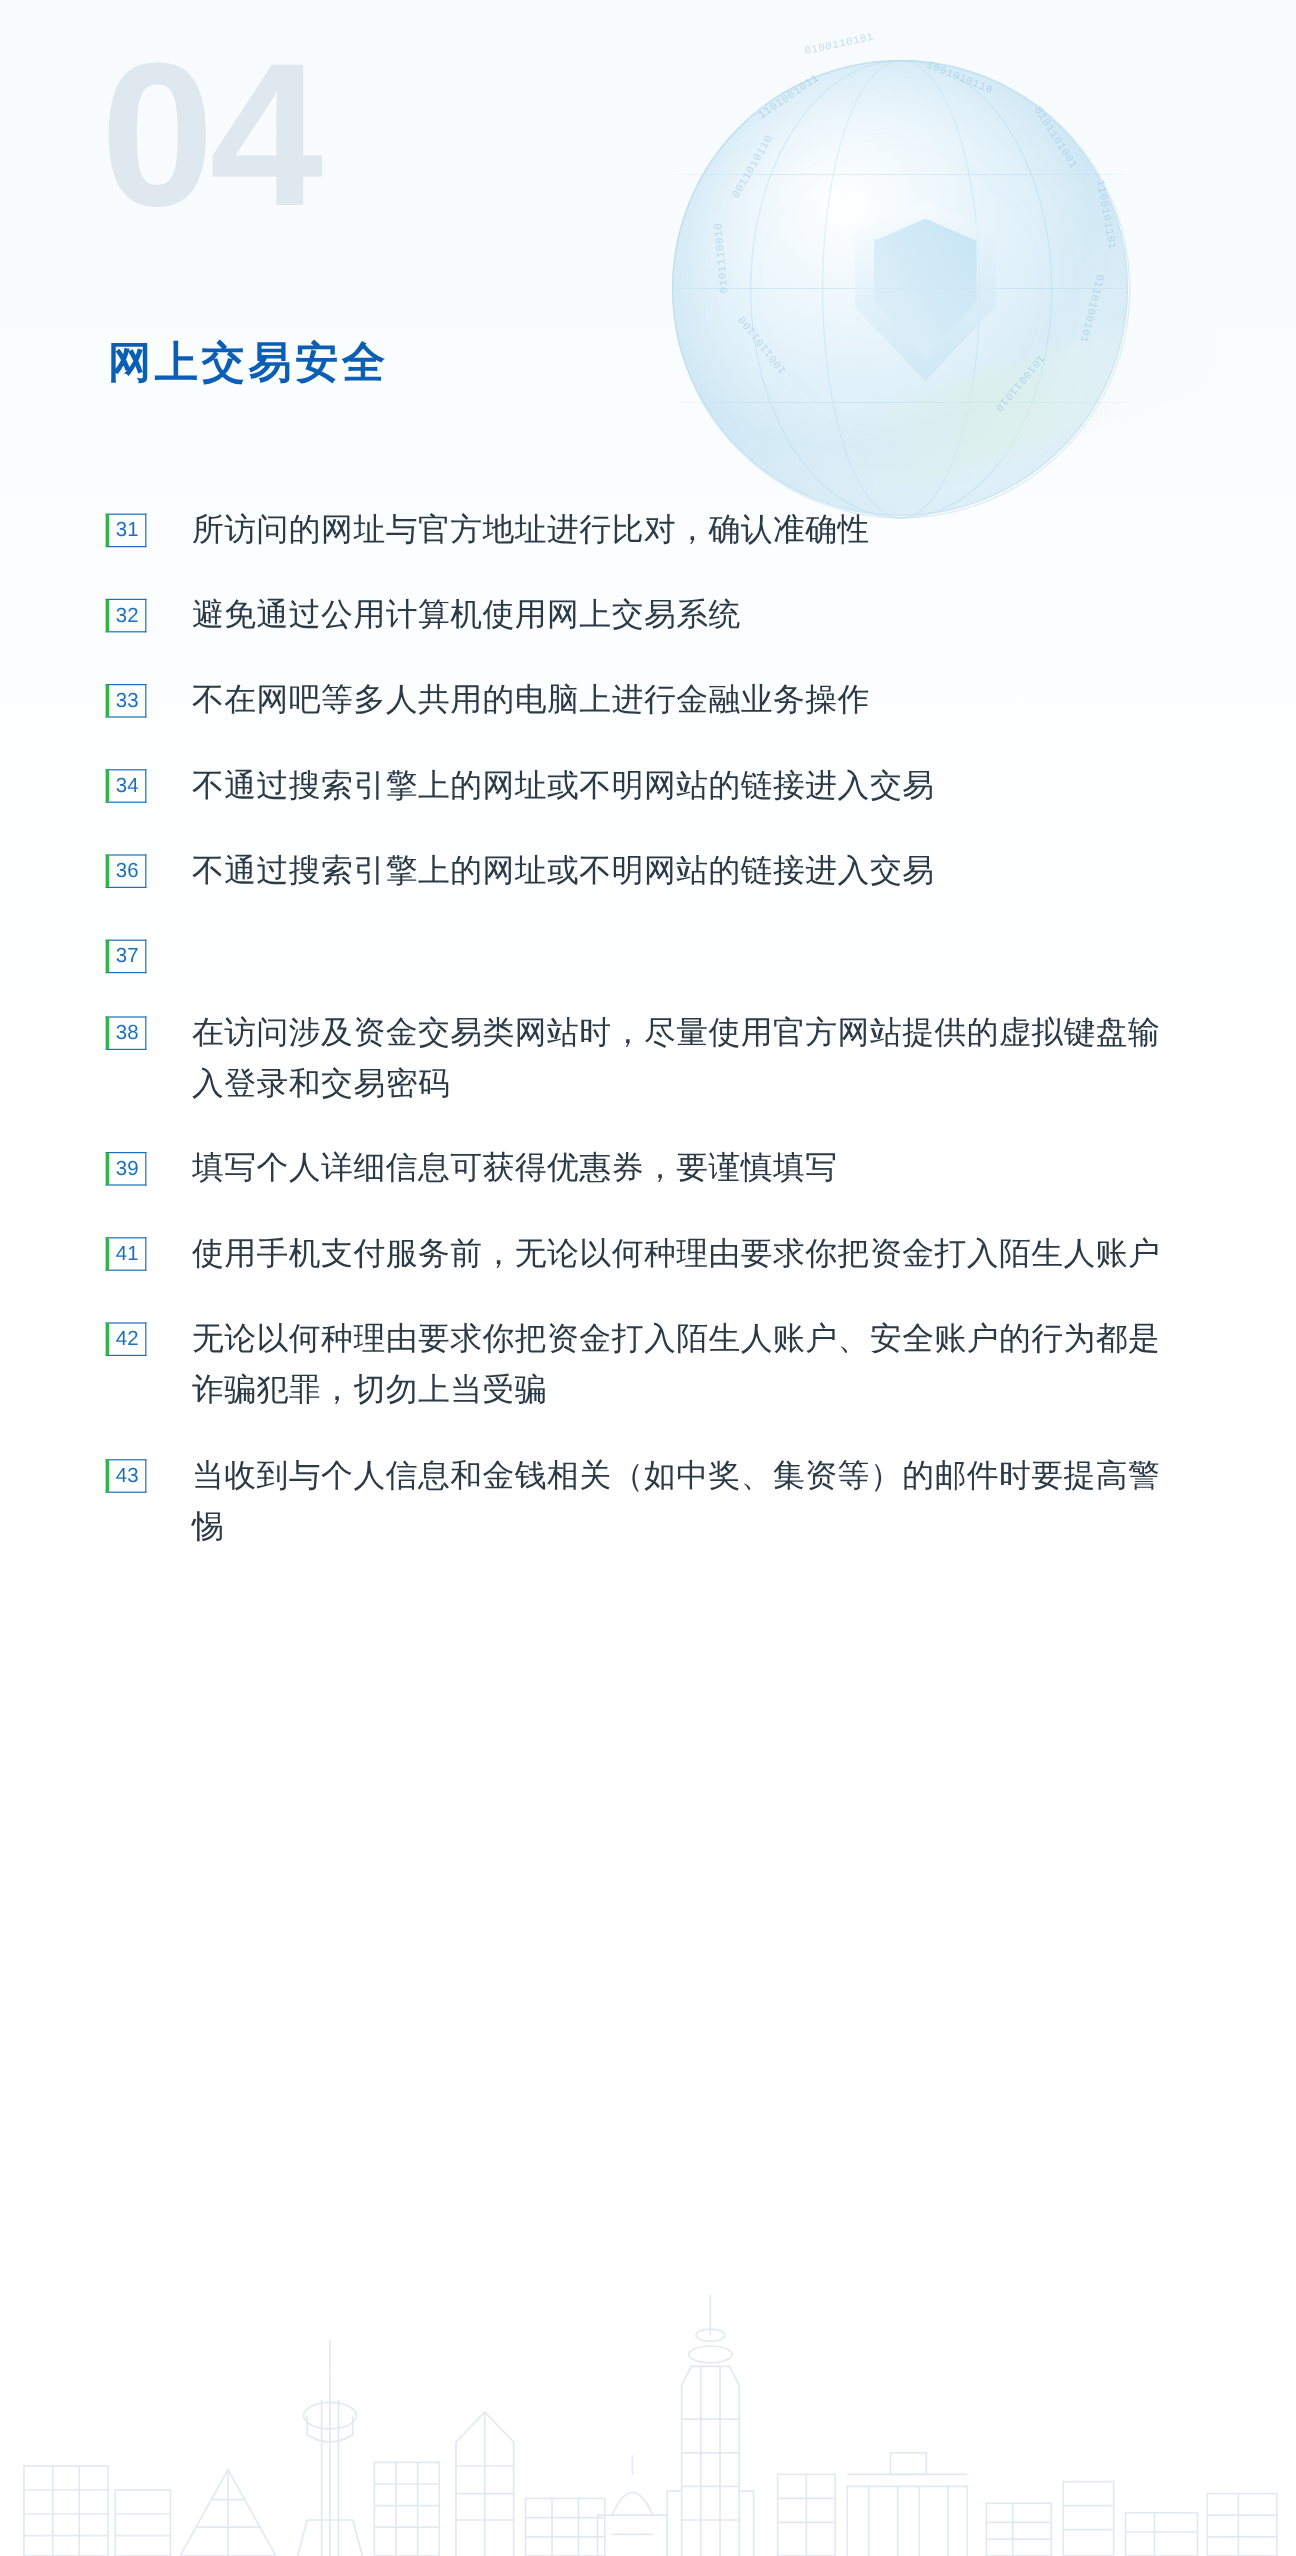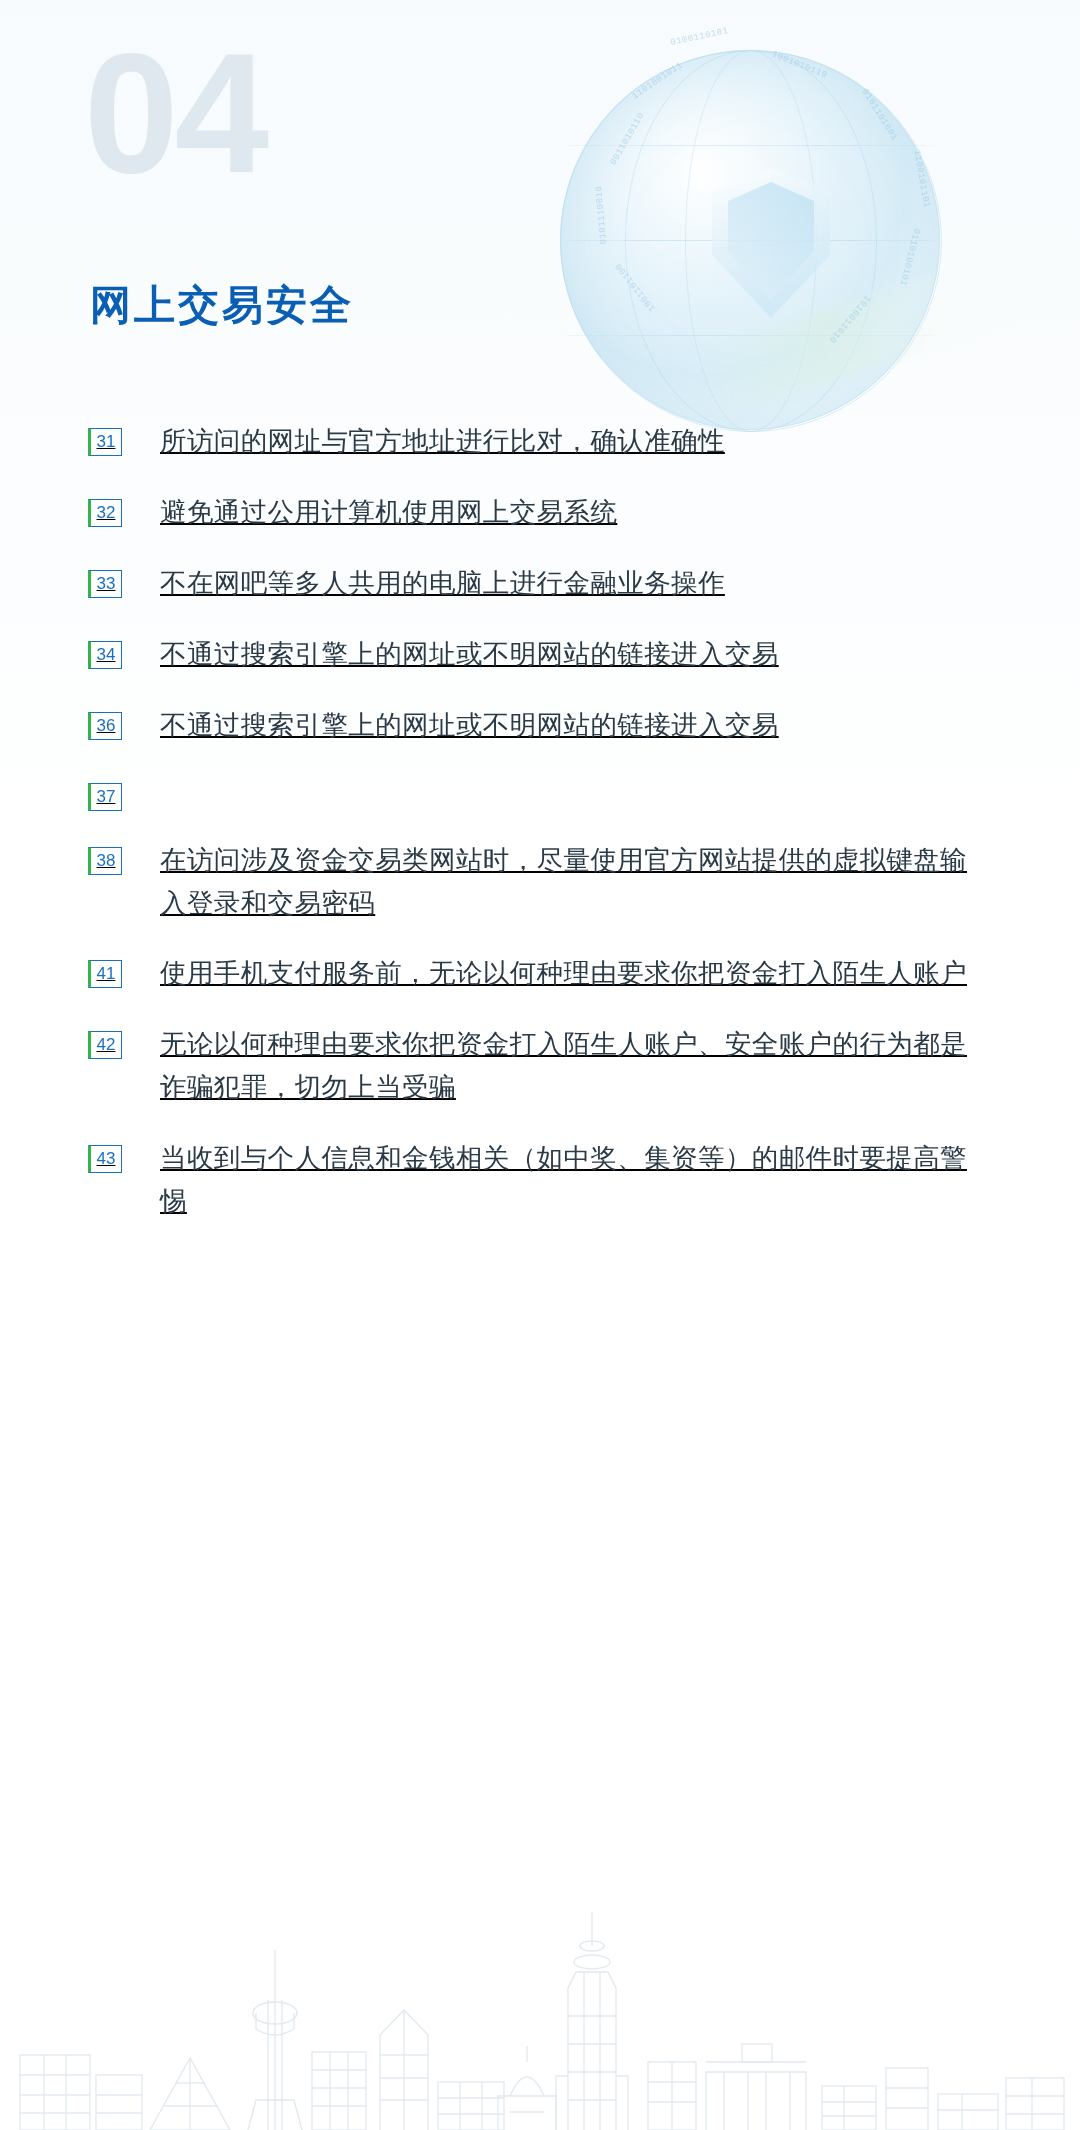--- a/index.html
+++ b/index.html
@@ -137,38 +137,37 @@
     font-weight: bold;
     color: #dfe8ef;
     letter-spacing: -4px;
     font-family: "Liberation Sans", sans-serif;
     user-select: none;
   }
   .section-title {
     position: absolute;
     left: 90px;
     top: 278px;
-    font-size: 41px;
+    font-size: 36px;
     font-weight: bold;
     color: #0a5fb4;
     letter-spacing: 3px;
   }
 
   
   .list {
     position: absolute;
     left: 88px;
     top: 420px;
     width: 912px;
   }
   .item {
     display: flex;
     align-items: flex-start;
     margin-bottom: 28px;
-    text-decoration: underline;
   }
   .num-badge {
     flex: 0 0 auto;
     width: 34px;
     height: 28px;
     margin-top: 8px;
     border: 1px solid #1b6fc0;
     border-left: 3px solid #35b34a;
     box-sizing: border-box;
     color: #1b6fc0;
@@ -261,20 +260,24 @@
 
     <div class="item">
       <div class="num-badge">37</div>
     </div>
 
     <div class="item">
       <div class="num-badge">38</div>
       <div class="item-text">在访问涉及资金交易类网站时，尽量使用官方网站提供的虚拟键盘输入登录和交易密码</div>
     </div>
 
+    <div class="item">
+      <div class="num-badge">39</div>
+      <div class="item-text">填写个人详细信息可获得优惠券，要谨慎填写</div>
+    </div>
 
 
     <div class="item">
       <div class="num-badge">41</div>
       <div class="item-text">使用手机支付服务前，无论以何种理由要求你把资金打入陌生人账户</div>
     </div>
 
     <div class="item">
       <div class="num-badge">42</div>
       <div class="item-text">无论以何种理由要求你把资金打入陌生人账户、安全账户的行为都是诈骗犯罪，切勿上当受骗</div>

